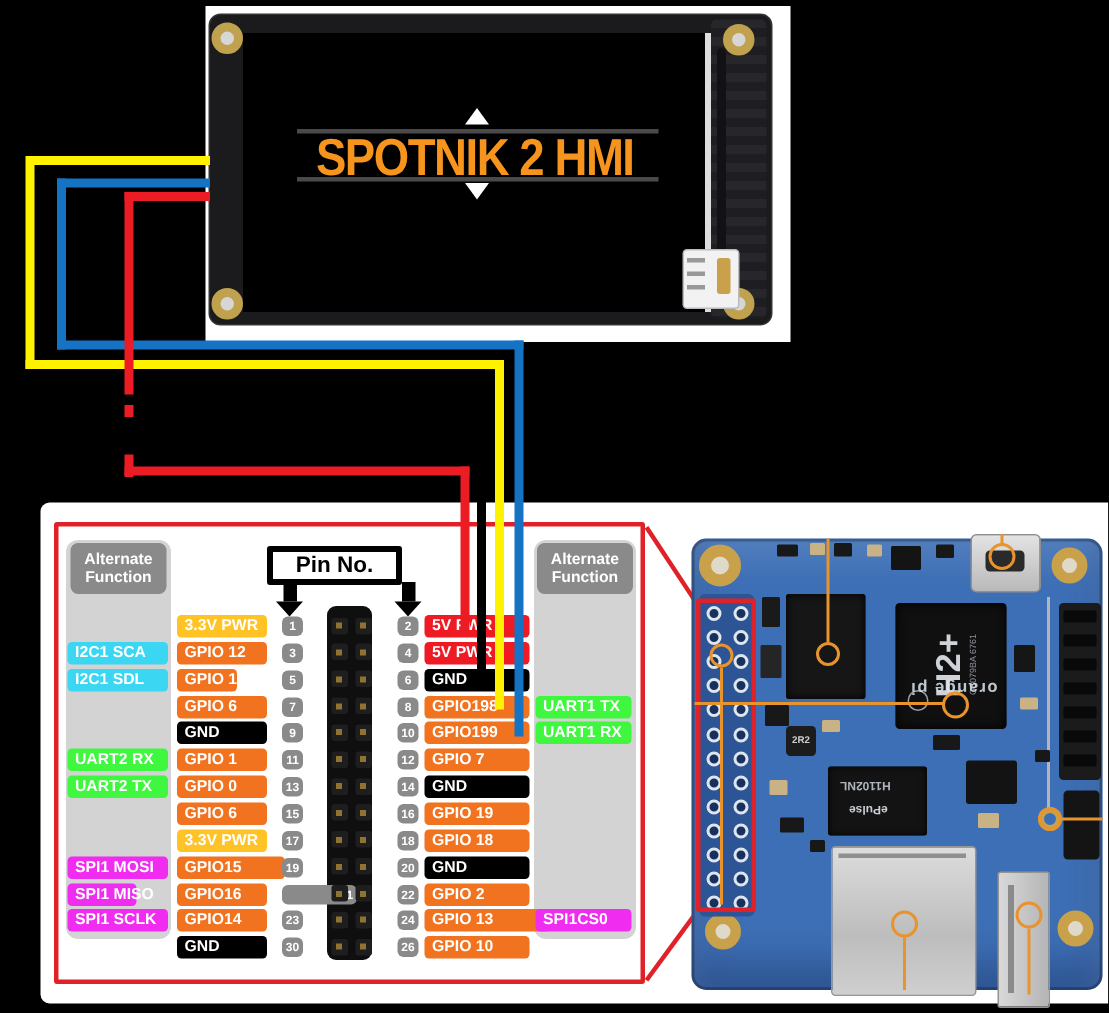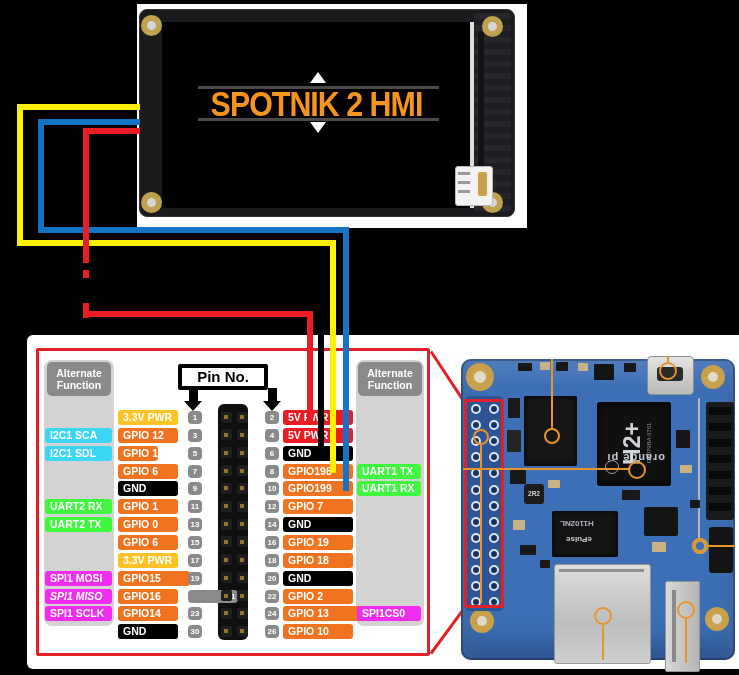--- a/index.html
+++ b/index.html
@@ -175,21 +175,21 @@
       <div class="lbl" style="left: 118px; top: 570.65px; width: 72px; background: rgb(241, 115, 31);">GPIO15</div>
       <div class="badge" style="left: 188px; top: 571.65px; background: rgb(138, 138, 138);">19</div>
       <div class="badge" style="left: 265px; top: 571.65px; background: rgb(138, 138, 138);">20</div>
       <div class="lbl" style="left: 283px; top: 570.65px; width: 70px; background: rgb(0, 0, 0);">GND</div>
       <div class="a" style="left: 220.5px; top: 572.15px; width: 11px; height: 11px; background: rgb(30, 30, 30); border-radius: 2px;">
         <div class="a" style="left: 3.5px; top: 3.5px; width: 4px; height: 4px; background: rgb(143, 116, 48);"></div>
       </div>
       <div class="a" style="left: 236.5px; top: 572.15px; width: 11px; height: 11px; background: rgb(30, 30, 30); border-radius: 2px;">
         <div class="a" style="left: 3.5px; top: 3.5px; width: 4px; height: 4px; background: rgb(143, 116, 48);"></div>
       </div>
-      <div class="lbl" style="left: 45px; top: 588.5px; width: 67px; background: rgb(239, 44, 239); font-style: italic;">SPI1 MISO</div>
+      <div class="lbl" style="left: 45px; top: 588.5px; width: 46px; background: rgb(239, 44, 239);">SPI1 MISO</div>
       <div class="lbl" style="left: 118px; top: 588.5px; width: 60px; background: rgb(241, 115, 31);">GPIO16</div>
       <div class="badge" style="left: 188px; top: 589.5px; background: rgb(138, 138, 138); padding-left: 36px;">21</div>
       <div class="badge" style="left: 265px; top: 589.5px; background: rgb(138, 138, 138);">22</div>
       <div class="lbl" style="left: 283px; top: 588.5px; width: 70px; background: rgb(241, 115, 31);">GPIO 2</div>
       <div class="a" style="left: 220.5px; top: 590px; width: 11px; height: 11px; background: rgb(30, 30, 30); border-radius: 2px;">
         <div class="a" style="left: 3.5px; top: 3.5px; width: 4px; height: 4px; background: rgb(143, 116, 48);"></div>
       </div>
       <div class="a" style="left: 236.5px; top: 590px; width: 11px; height: 11px; background: rgb(30, 30, 30); border-radius: 2px;">
         <div class="a" style="left: 3.5px; top: 3.5px; width: 4px; height: 4px; background: rgb(143, 116, 48);"></div>
       </div>

